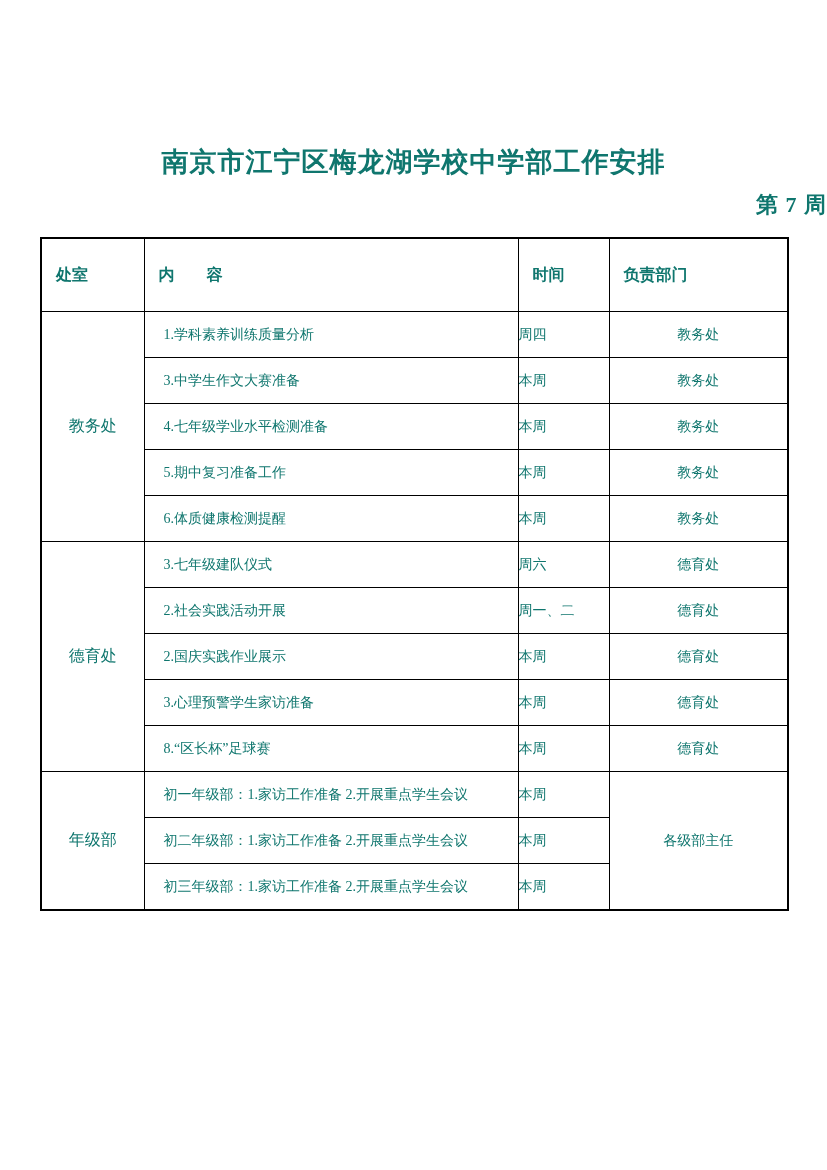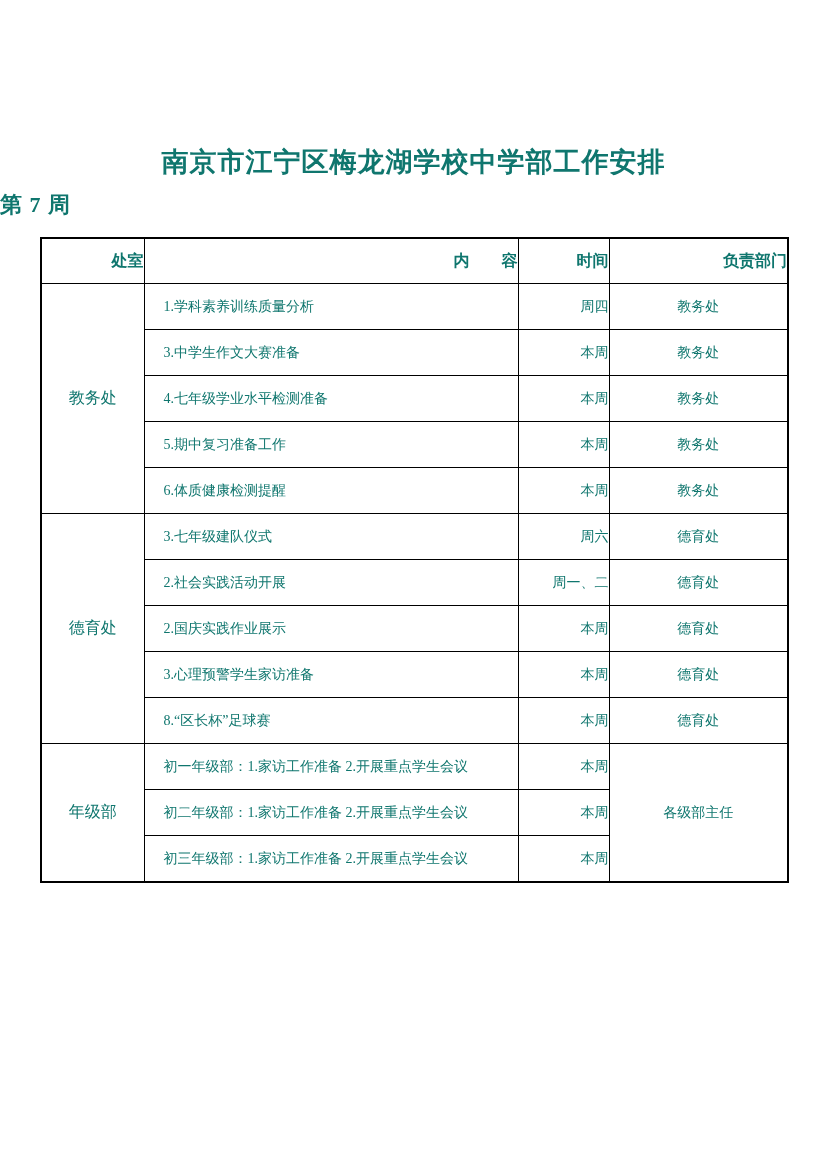--- a/index.html
+++ b/index.html
@@ -26,21 +26,21 @@
     font-size: 27px;
     font-weight: bold;
     letter-spacing: 1px;
     white-space: nowrap;
   }
   .doc-subtitle {
     position: absolute;
     top: 146px;
     left: 0;
     width: 100%;
-    text-align: left;
+    text-align: right;
     font-size: 22px;
     font-weight: bold;
     letter-spacing: 1px;
   }
   table.worktable {
     position: absolute;
     left: 40px;
     top: 193px;
     width: 747px;
     border-collapse: collapse;
@@ -50,40 +50,40 @@
   .worktable th,
   .worktable td {
     border: 1px solid #000000;
     vertical-align: middle;
     overflow: hidden;
     white-space: nowrap;
   }
   .worktable th {
     font-size: 16px;
     font-weight: bold;
-    text-align: right;
+    text-align: left;
     height: 44px;
-    padding: 0;
+    padding: 14px;
   }
   .worktable td {
     font-size: 14px;
     font-weight: normal;
     height: 45px;
     padding: 0;
   }
   td.office-cell {
     font-size: 16px;
     text-align: center;
   }
   td.content-cell {
     text-align: left;
     padding-left: 19px;
   }
   td.time-cell {
-    text-align: right;
+    text-align: left;
   }
   td.dept-cell {
     text-align: center;
   }
 </style>
 </head>
 <body>
 
 <div class="page">
 

